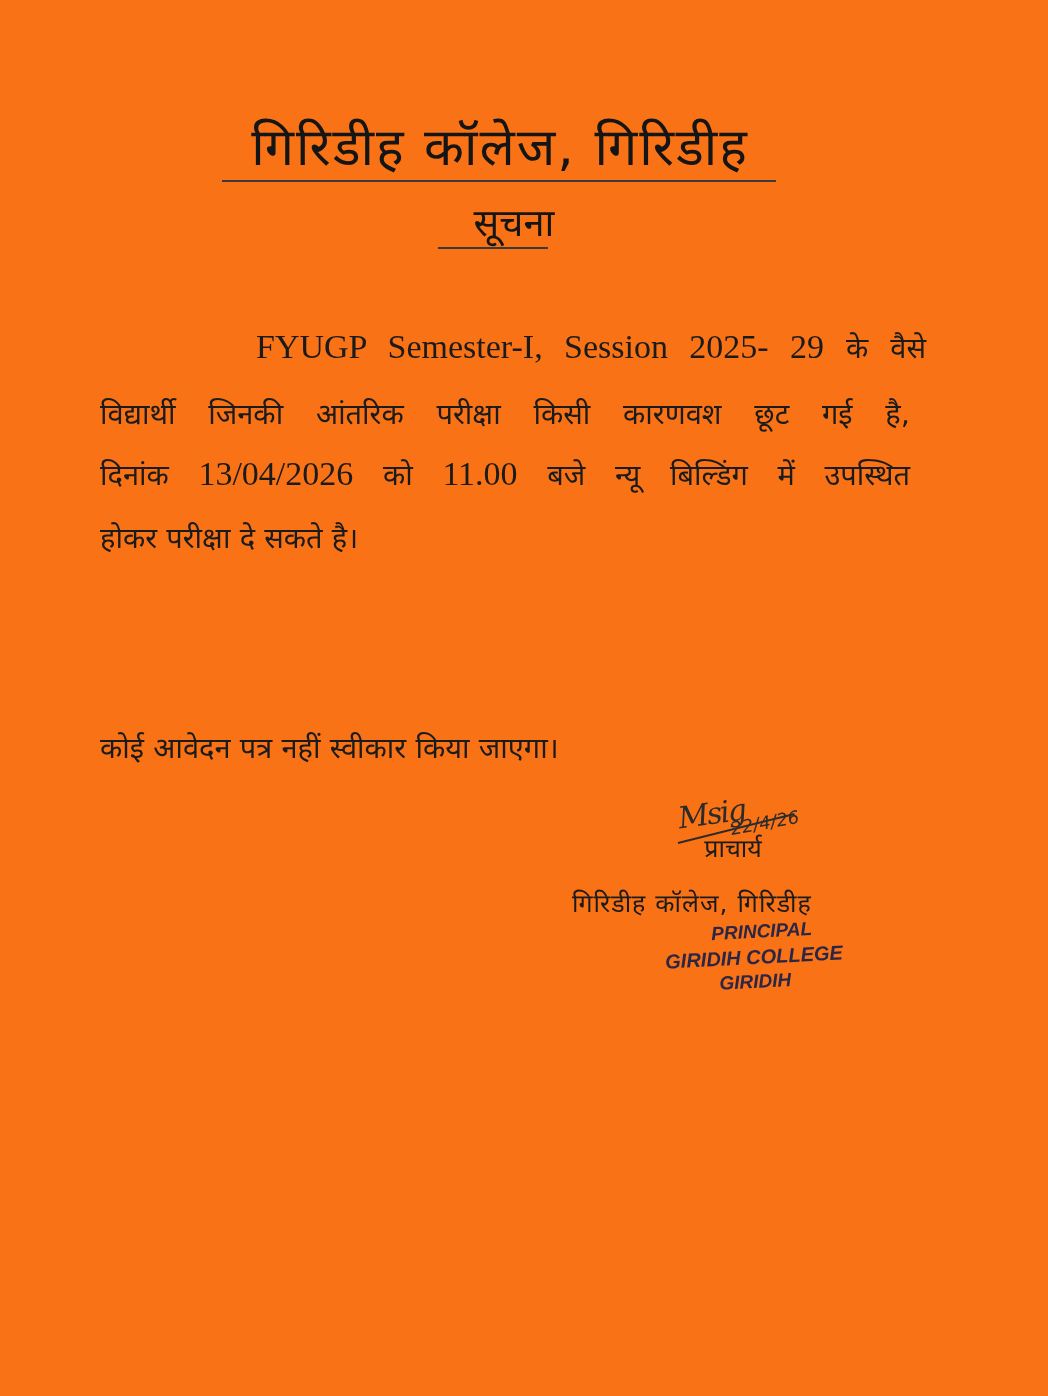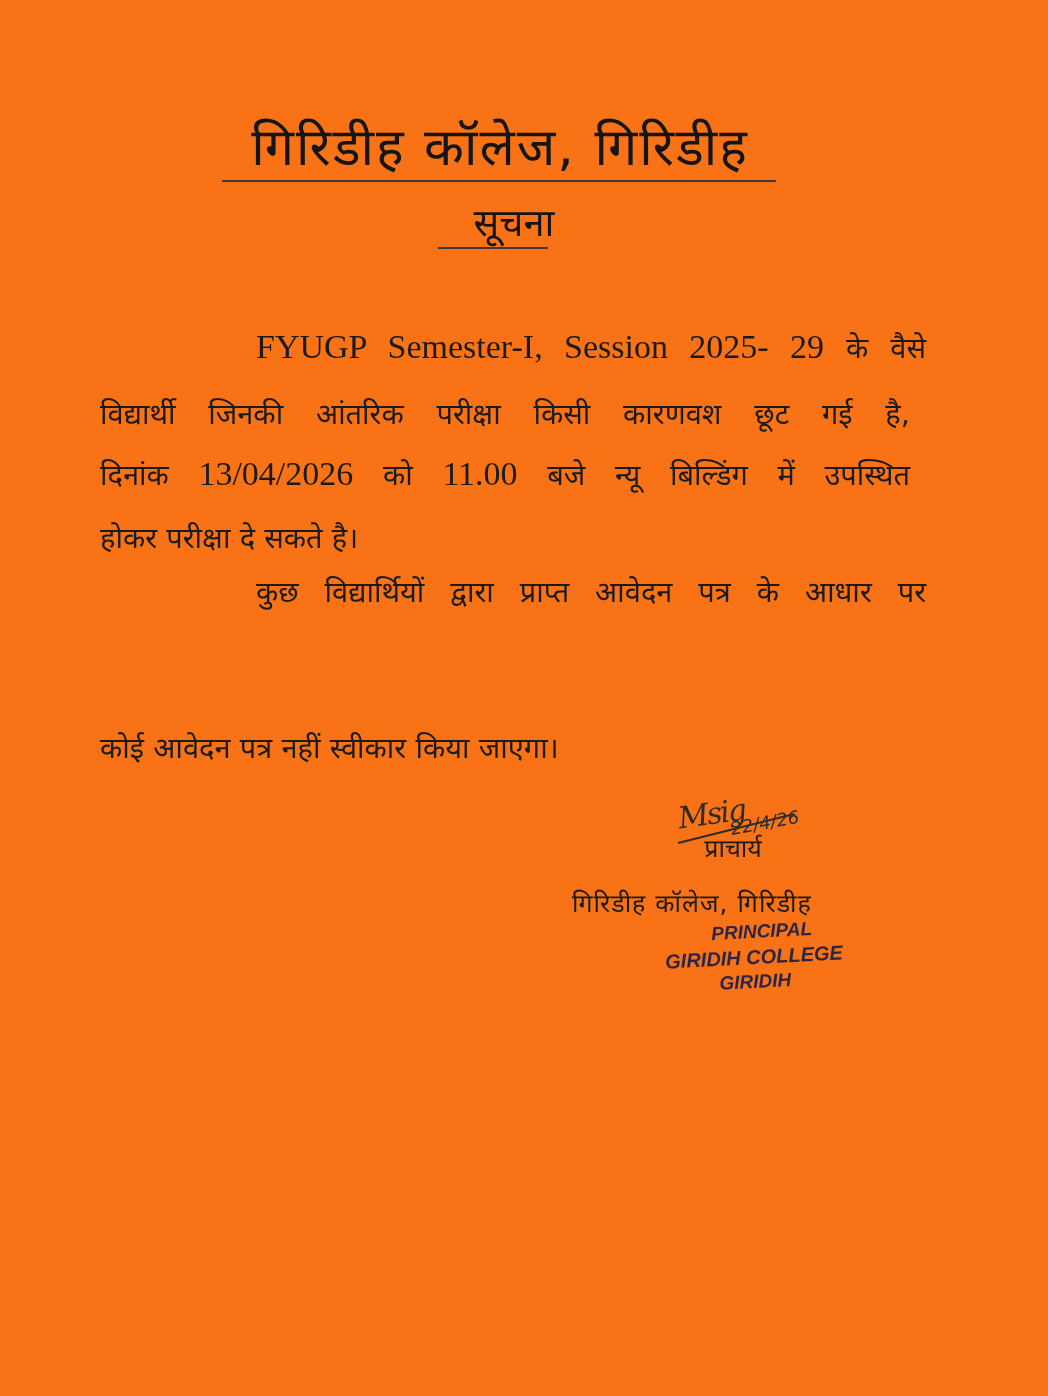--- a/index.html
+++ b/index.html
@@ -176,21 +176,20 @@
   <div class="line" style="top:394px;">विद्यार्थी जिनकी आंतरिक परीक्षा किसी कारणवश छूट गई है,</div>
   <div class="line" style="top:454px;">
     <span>दिनांक</span>
     <span class="latin">13/04/2026</span>
     <span>को</span>
     <span class="latin">11.00</span>
     <span>बजे न्यू बिल्डिंग में उपस्थित</span>
   </div>
   <div class="line last" style="top:518px;">होकर परीक्षा दे सकते है।</div>
 
-  <div class="line indent" style="top:572px;">कुछ विद्यार्थियों द्वारा प्राप्त आवेदन पत्र के आधार पर</div>
   <div class="line last" style="top:692px;margin-top:36px;">कोई आवेदन पत्र नहीं स्वीकार किया जाएगा।</div>
 
   <div class="sig-block">
     <div class="signature">Msig</div>
     <div class="sig-date">22/4/26</div>
     <div class="sig-stroke"></div>
     <div class="designation">प्राचार्य</div>
     <div class="institution">गिरिडीह कॉलेज, गिरिडीह</div>
     <div class="stamp">
       <div class="s1">PRINCIPAL</div>

